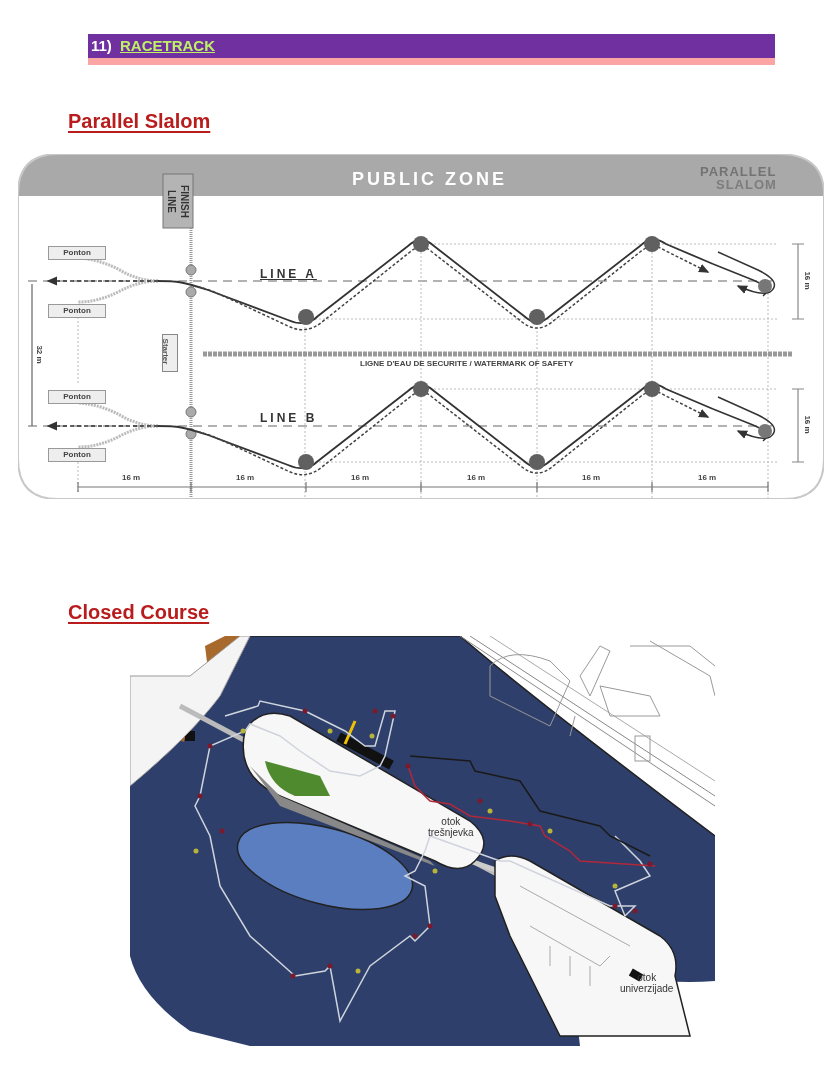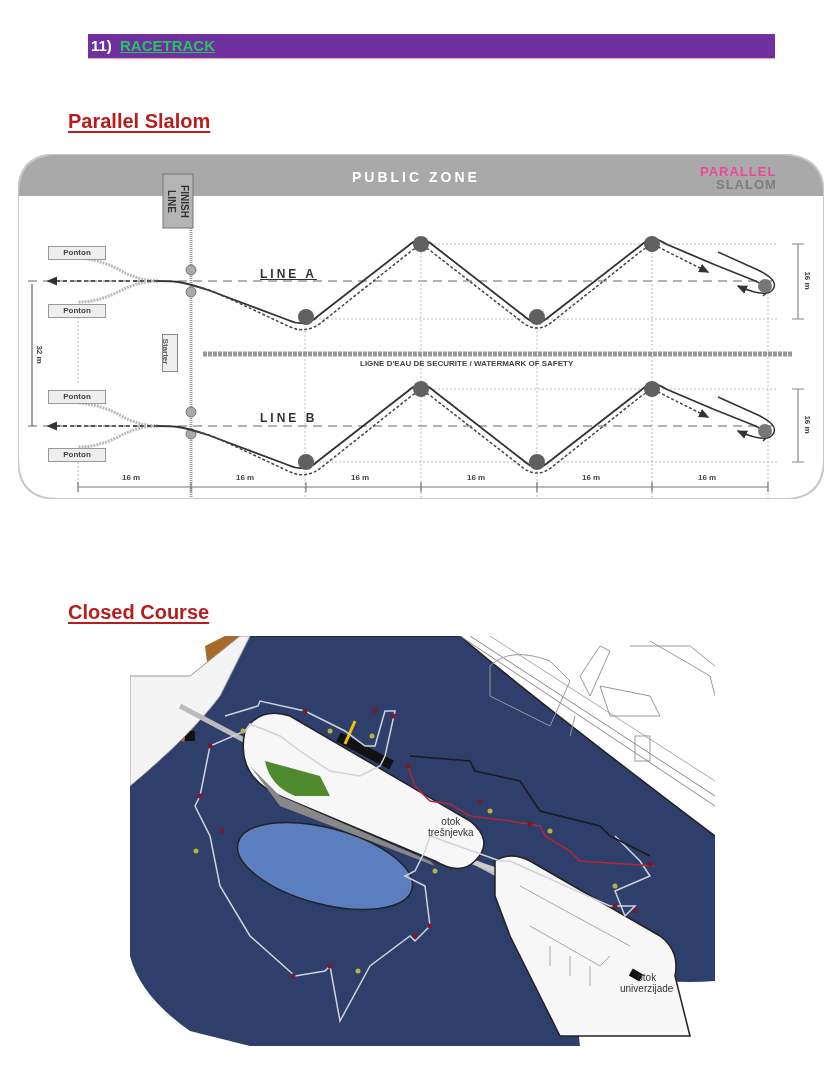--- a/index.html
+++ b/index.html
@@ -1,22 +1,22 @@
 <!DOCTYPE html>
 <html><head>
 <meta charset="utf-8">
 <style>
   html, body { margin: 0; padding: 0; background: #ffffff; }
   body { width: 840px; height: 1083px; position: relative; overflow: hidden; font-family: "Liberation Sans", sans-serif; }
   .section-bar {
     position: absolute; left: 88px; top: 34px; width: 687px; height: 24px;
-    background: #7030a0; border-bottom: 1px solid #fca5a5;
+    background: #7030a0; border-bottom: 7px solid #fca5a5;
   }
   .section-bar .num { position: absolute; left: 3px; top: 3px; color: #fff; font-weight: bold; font-size: 15px; }
-  .section-bar .title { position: absolute; left: 32px; top: 3px; color: #22c55e; font-weight: bold; font-size: 15px; text-decoration: underline; }
+  .section-bar .title { position: absolute; left: 32px; top: 3px; color: #bef264; font-weight: bold; font-size: 15px; text-decoration: underline; }
   .heading {
     position: absolute; left: 68px; font-weight: bold; font-size: 20px; color: #b91c1c;
     text-decoration: underline; text-decoration-thickness: 2px; text-underline-offset: 3px;
   }
   #h1 { top: 110px; }
   #h2 { top: 601px; }
   .fig { position: absolute; }
   #slalom { left: 18px; top: 154px; width: 806px; height: 345px; }
   #course { left: 130px; top: 636px; width: 585px; height: 410px; }
 </style>
@@ -119,22 +119,22 @@
         <line x1="519" y1="328" x2="519" y2="338"></line>
         <line x1="634" y1="328" x2="634" y2="338"></line>
         <line x1="750" y1="328" x2="750" y2="338"></line>
       </g>
     </g>
 
     <path d="M40,0 H760 Q806,0 806,40 V305 Q806,345 766,345 H40 Q0,345 0,305 V40 Q0,0 40,0 Z" fill="none" stroke="#c8c8c8" stroke-width="2"></path>
   </svg>
 
   
-  <div style="position:absolute;left:334px;top:15px;font-size:14px;font-weight:bold;letter-spacing:3px;color:#fff;">PUBLIC ZONE</div>
-  <div style="position:absolute;left:682px;top:10px;font-size:13px;font-weight:bold;color:#ec4899;letter-spacing:1px;">PARALLEL</div>
+  <div style="position:absolute;left:334px;top:15px;font-size:18px;font-weight:bold;letter-spacing:3px;color:#fff;">PUBLIC ZONE</div>
+  <div style="position:absolute;left:682px;top:10px;font-size:13px;font-weight:bold;color:#737373;letter-spacing:1px;">PARALLEL</div>
   <div style="position:absolute;left:690px;top:23px;font-size:13px;font-weight:bold;color:#7d7d7d;letter-spacing:1px;margin-left:8px;">SLALOM</div>
 
   <div style="position:absolute;left:146px;top:22px;width:28px;height:50px;">
     <div style="position:absolute;left:4px;top:20px;transform:rotate(90deg);font-size:10px;font-weight:bold;color:#333;white-space:nowrap;">FINISH</div>
     <div style="position:absolute;left:-4px;top:20px;transform:rotate(90deg);font-size:10px;font-weight:bold;color:#333;white-space:nowrap;">LINE</div>
   </div>
 
   <div style="position:absolute;left:144px;top:180px;width:14px;height:36px;border:1px solid #888;background:#eee;">
     <div style="position:absolute;left:-10px;top:12px;transform:rotate(90deg);font-size:8px;font-weight:bold;color:#555;white-space:nowrap;">Starter</div>
   </div>

